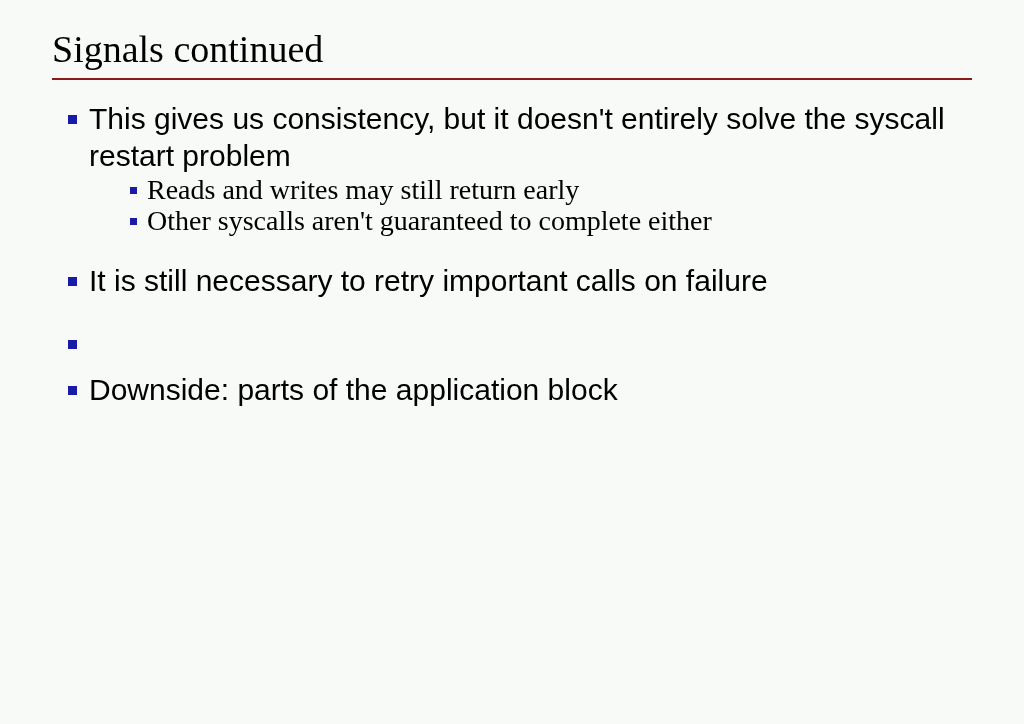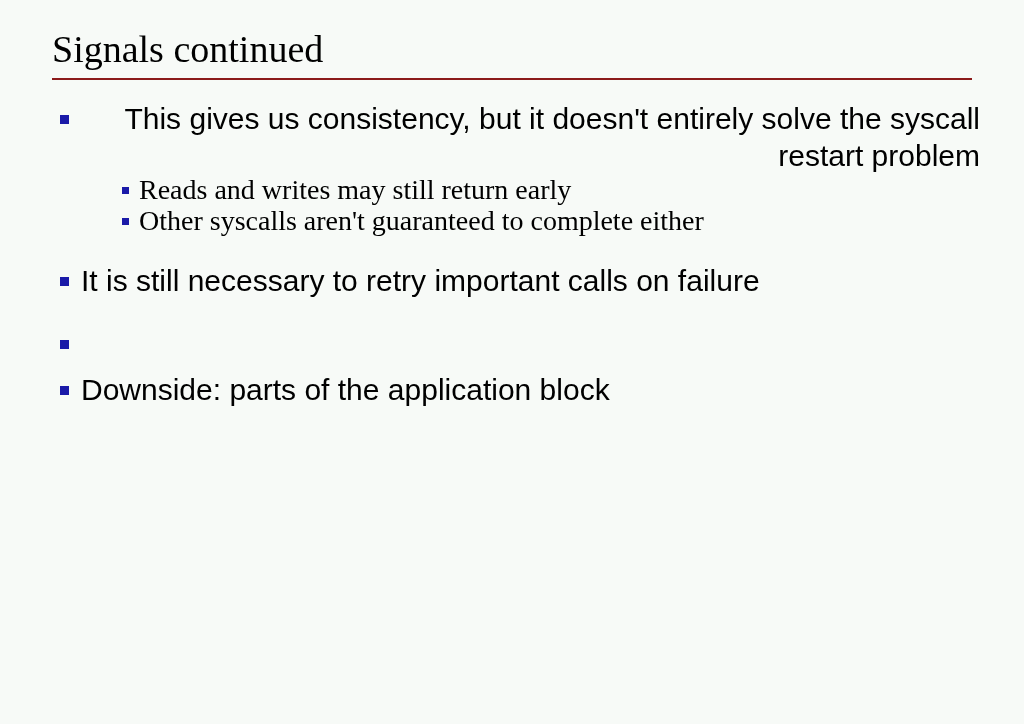--- a/index.html
+++ b/index.html
@@ -13,21 +13,20 @@
     font-family: "Liberation Serif", serif;
     color: #000000;
     overflow: hidden;
   }
   .slide {
     position: relative;
     width: 1024px;
     height: 724px;
     box-sizing: border-box;
     padding: 0;
-    text-align: right;
   }
   .slide-title {
     position: absolute;
     left: 52px;
     top: 26px;
     font-size: 38px;
     line-height: 46px;
     font-family: "Liberation Serif", serif;
     font-weight: normal;
     color: #000000;
@@ -36,21 +35,21 @@
   .title-rule {
     position: absolute;
     left: 52px;
     top: 78px;
     width: 920px;
     height: 2px;
     background: #8b1a1a;
   }
   .content {
     position: absolute;
-    left: 60px;
+    left: 68px;
     top: 100px;
     width: 920px;
   }
   .block {
     margin-bottom: 0px;
   }
   
   .l1 {
     display: flex;
     align-items: flex-start;

